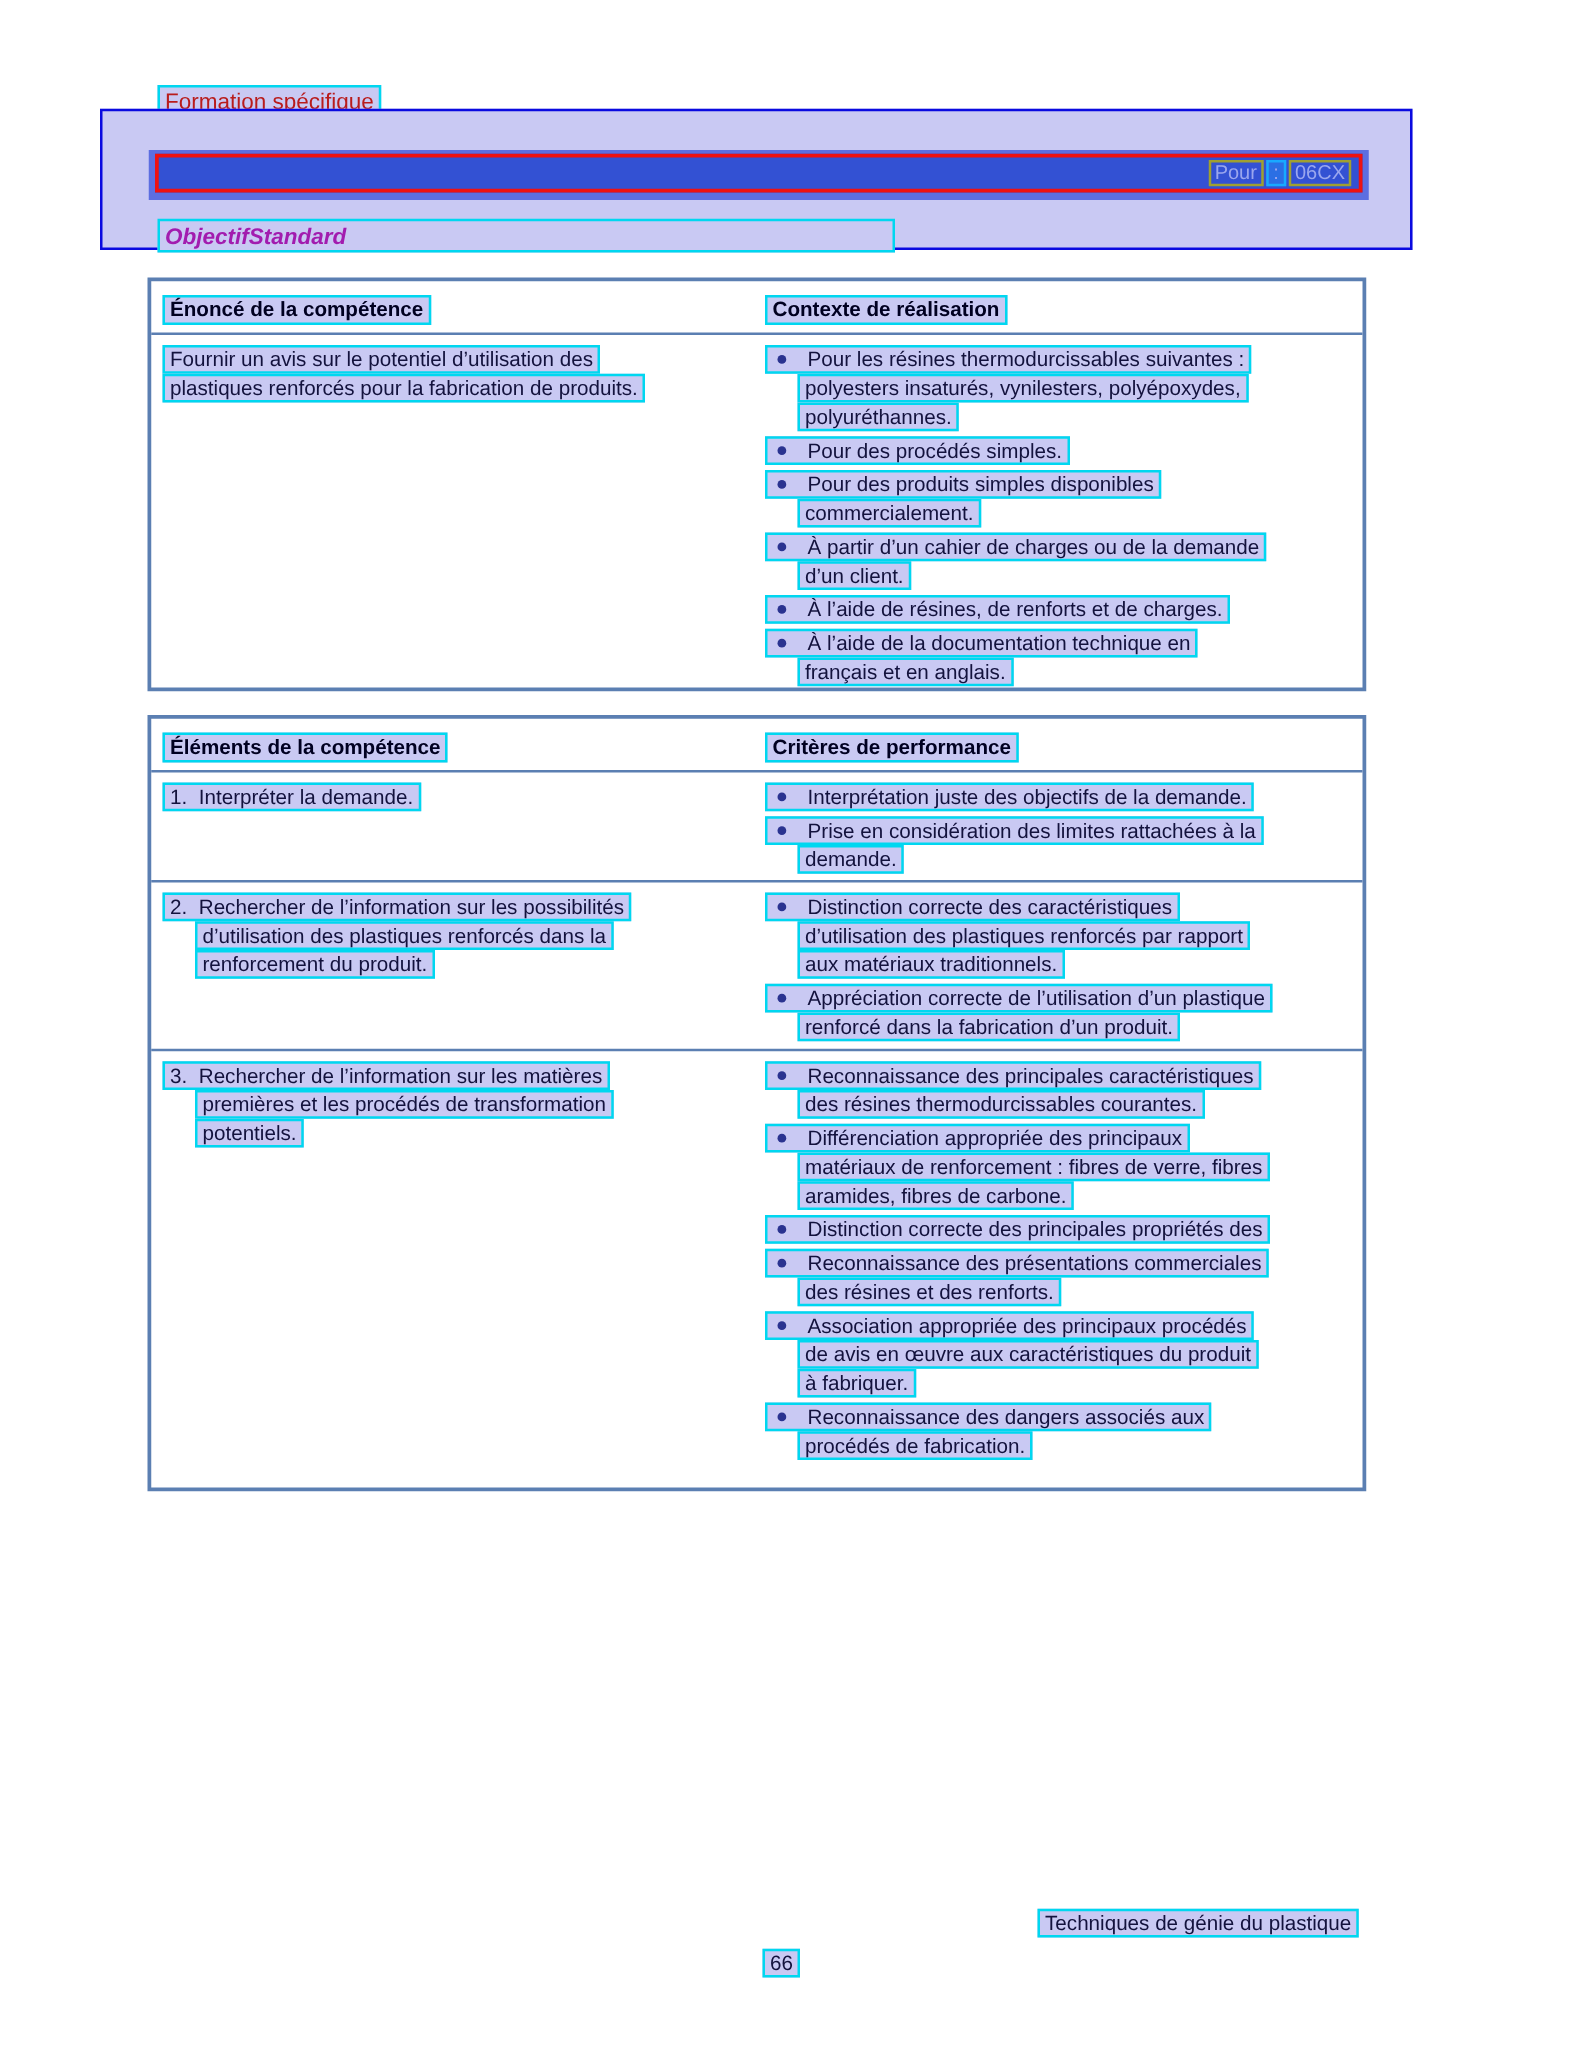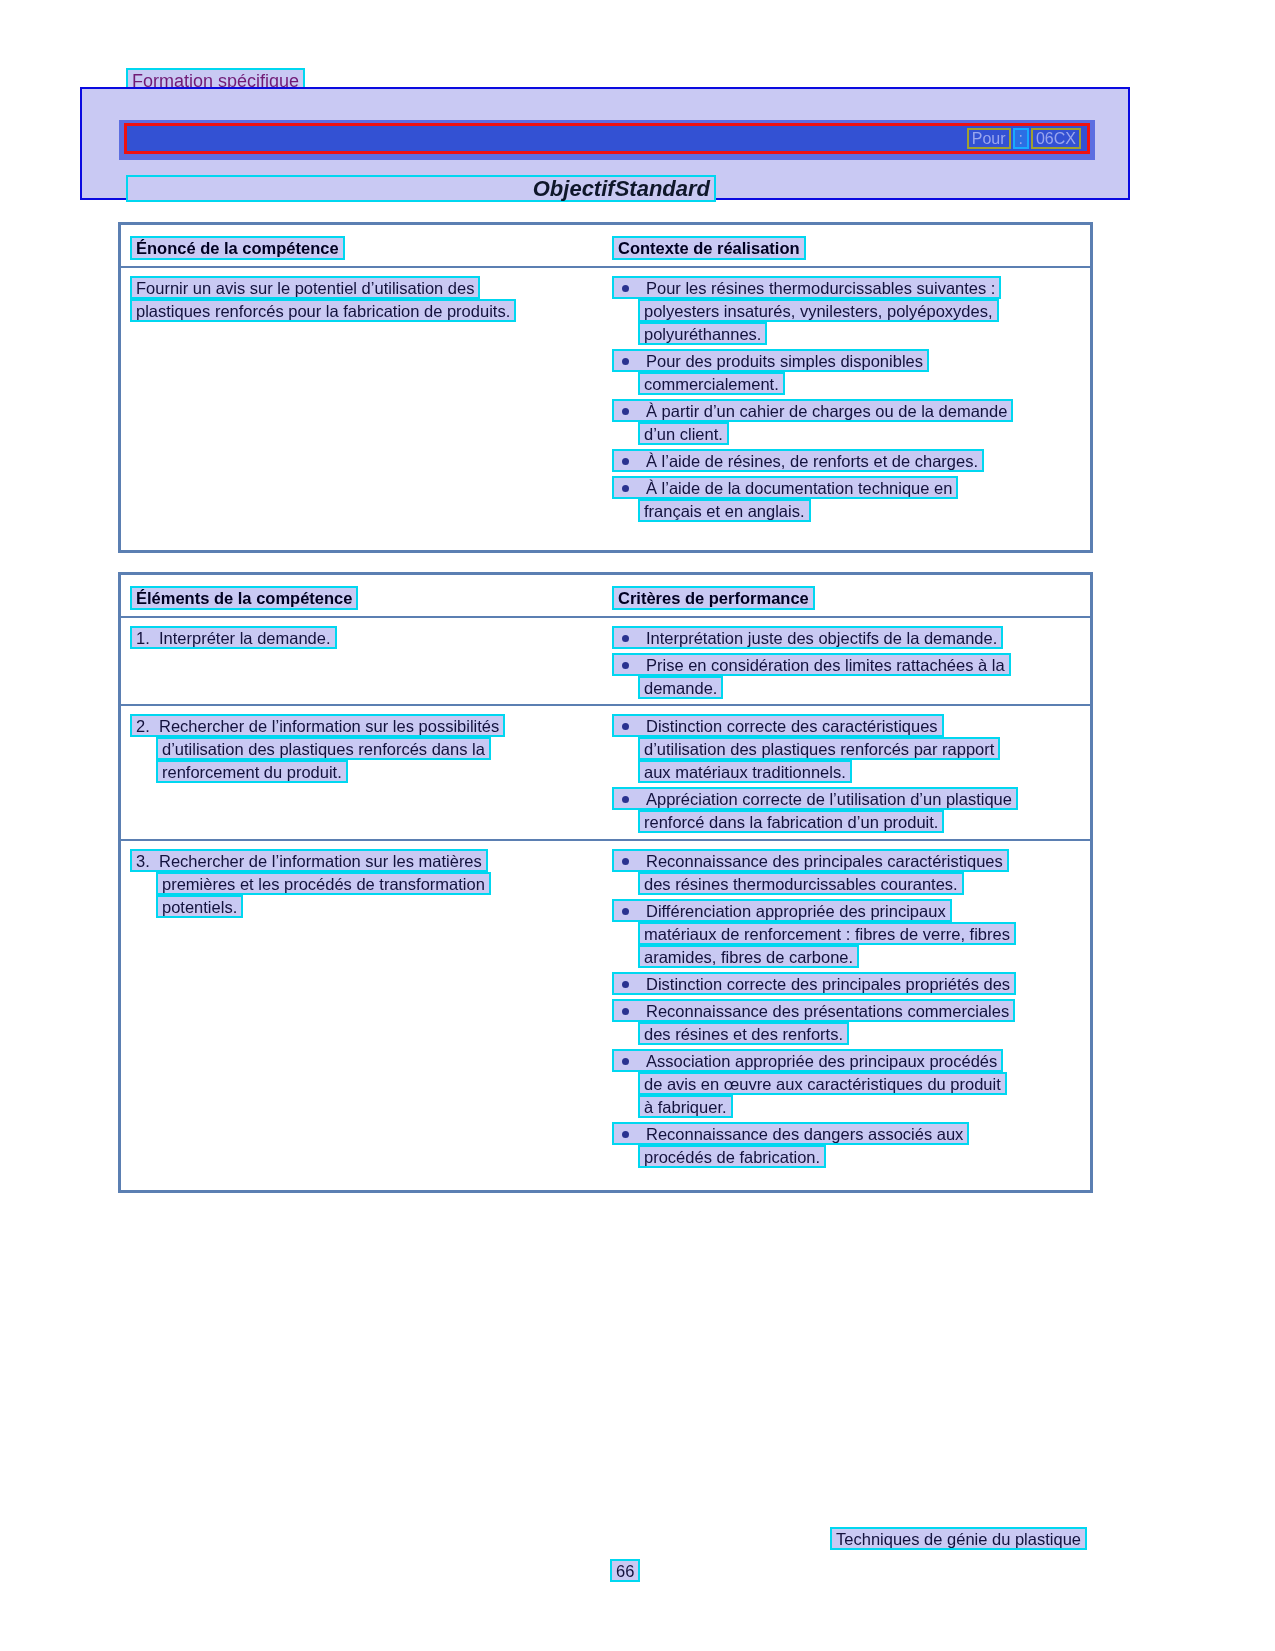--- a/index.html
+++ b/index.html
@@ -15,21 +15,21 @@
     border:2px solid #00d7f0;
     display:inline-block;
     padding:0.5px 4px;
     font-size:16.5px;
     line-height:18px;
     white-space:nowrap;
   }
   
   .top-link { position:absolute; left:126px; top:68px; }
   .top-link .hl {
-    color:#701a75; font-size:18px; line-height:20px;
+    color:#b91c1c; font-size:18px; line-height:20px;
     text-decoration:underline;
   }
   
   .panel {
     position:absolute; left:80px; top:87px; width:1050px; height:113px;
     background:#c9c9f3; border:2px solid #0a0ae0;
   }
   
   .banner-band {
     position:absolute; left:119px; top:120px; width:976px; height:40px;
@@ -40,23 +40,23 @@
     background:#3351d3; border:3px solid #ee1111;
     display:flex; justify-content:flex-end; align-items:center;
     padding-right:6px;
   }
   .banner-inner span { font-size:16px; color:#9aa6ee; line-height:17px; display:inline-block; }
   .code-word { border:2px solid #a0a030; padding:0 3px; }
   .code-colon { border:2px solid #18aaff; background:#2b6fe4; padding:0 4px; margin:0 2px; }
   
   .section-box { position:absolute; left:126px; top:175px; width:590px; }
   .section-box .hl {
-    width:100%; display:flex; justify-content:flex-end;
-    font-size:22px; line-height:22px; font-weight:bold; font-style:italic;
-    color:#0f172a;
+    width:100%; display:flex; justify-content:flex-start;
+    font-size:18px; line-height:22px; font-weight:bold; font-style:italic;
+    color:#a21caf;
   }
   
   .ctable {
     position:absolute; left:118px; width:975px;
     border:3px solid #5b7fb2; background:#ffffff;
   }
   .ctable.t0 { top:222px; height:331px; }
   .ctable.t1 { top:572px; height:621px; }
   .thead {
     display:flex; height:43px; padding:11px 9px 0 9px;
@@ -115,20 +115,23 @@
         <div class="line"><span class="hl">Fournir un avis sur le potentiel d’utilisation des</span></div>
         <div class="line"><span class="hl">plastiques renforcés pour la fabrication de produits.</span></div>
       </div>
       <div class="cell-right">
         <div class="bullet-item">
           <div class="line"><span class="hl"><span class="dot"></span>Pour les résines thermodurcissables suivantes :</span></div>
           <div class="line" style="margin-left: 26px;"><span class="hl">polyesters insaturés, vynilesters, polyépoxydes,</span></div>
           <div class="line" style="margin-left: 26px;"><span class="hl">polyuréthannes.</span></div>
         </div>
         <div class="bullet-item">
+          <div class="line"><span class="hl"><span class="dot"></span>Pour des procédés simples.</span></div>
+        </div>
+        <div class="bullet-item">
           <div class="line"><span class="hl"><span class="dot"></span>Pour des produits simples disponibles</span></div>
           <div class="line" style="margin-left: 26px;"><span class="hl">commercialement.</span></div>
         </div>
         <div class="bullet-item">
           <div class="line"><span class="hl"><span class="dot"></span>À partir d’un cahier de charges ou de la demande</span></div>
           <div class="line" style="margin-left: 26px;"><span class="hl">d’un client.</span></div>
         </div>
         <div class="bullet-item">
           <div class="line"><span class="hl"><span class="dot"></span>À l’aide de résines, de renforts et de charges.</span></div>
         </div>

